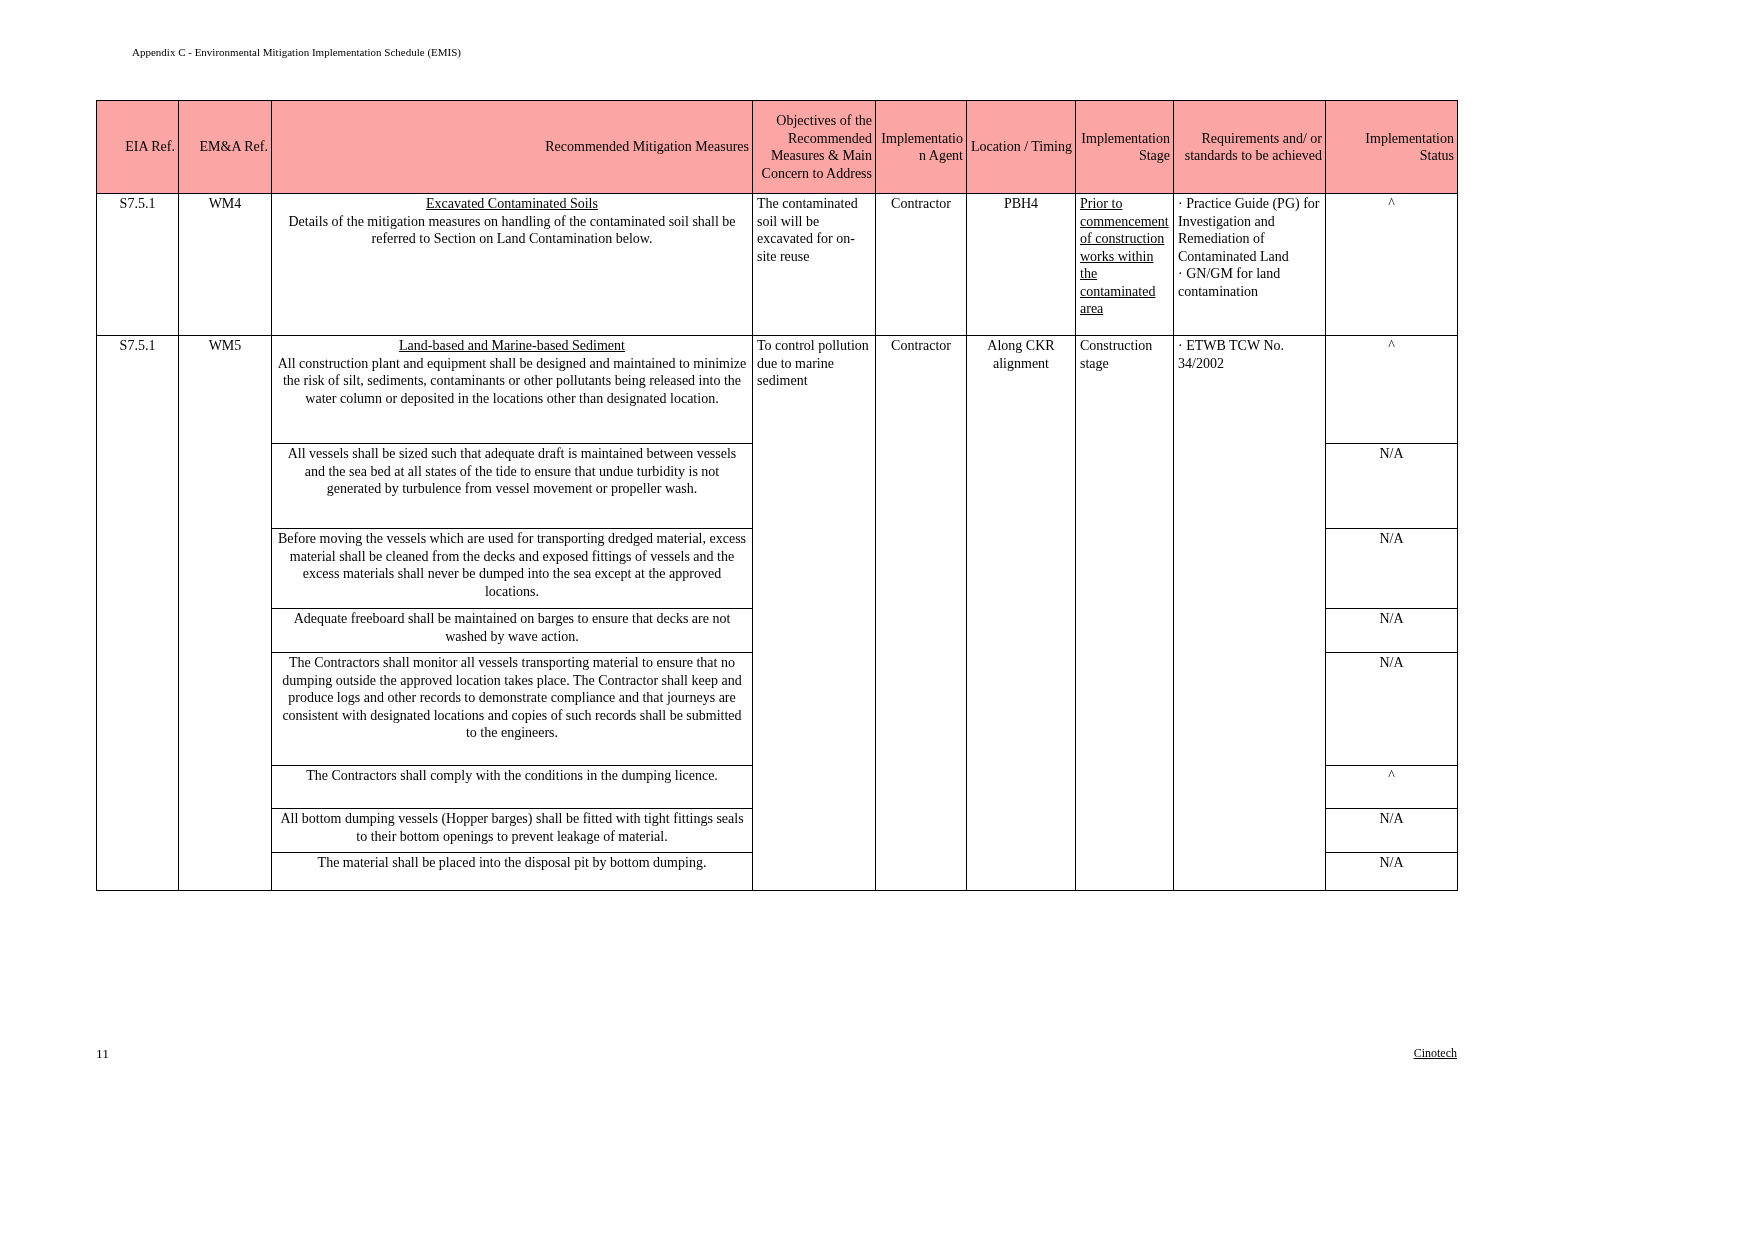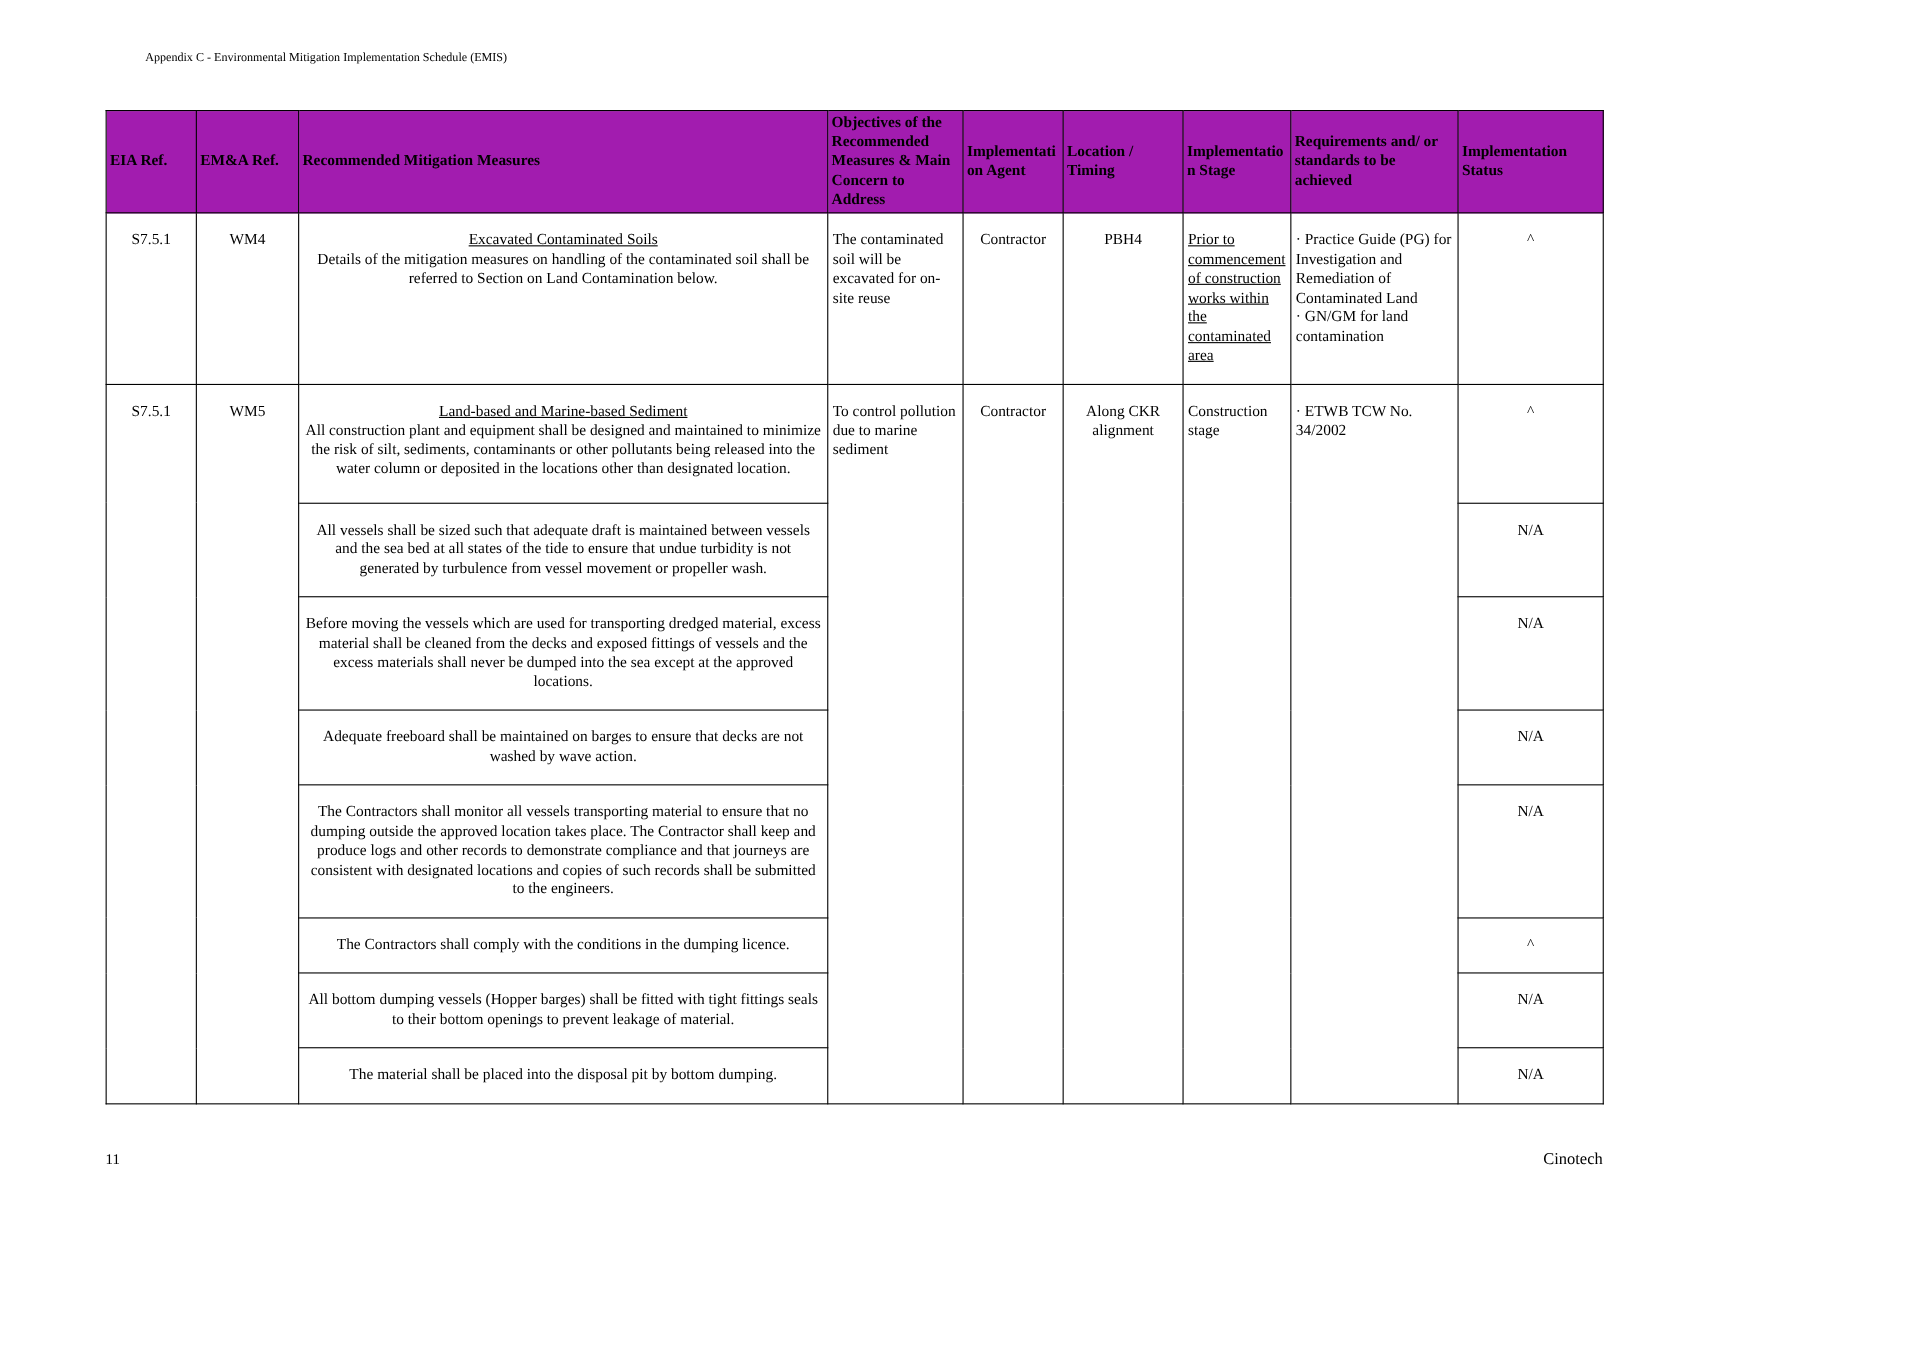--- a/index.html
+++ b/index.html
@@ -19,46 +19,47 @@
     position:absolute; left:96px; top:100px;
     width:1361px;
     border-collapse:collapse;
     table-layout:fixed;
     font-size:14px;
     line-height:1.25;
   }
   table.emis th, table.emis td {
     border:1px solid #000000;
     vertical-align:top;
-    padding:16px 4px;
+    padding:1px 4px;
   }
   table.emis thead th {
-    background:#a21caf;
-    font-weight:bold;
-    text-align:left;
+    background:#fca5a5;
+    font-weight:normal;
+    text-align:right;
     vertical-align:middle;
     height:93px;
     overflow-wrap:break-word;
     padding:0 3px;
   }
   td.tc { text-align:center; }
   td.meas { text-align:center; padding:0 4px 2px 4px; }
   .m-title { text-decoration:underline; }
   td.req { white-space:pre-line; text-align:left;font-family:Liberation Serif, serif; }
   td.stage-center { text-align:left; overflow-wrap:break-word;text-decoration:underline; }
   td.stage-left { text-align:left; }
   .stage-clip { max-height:138px; overflow:hidden; }
   td.status { text-align:center; }
   .footer-page-number {
     position:absolute; left:96px; top:1046px; width:1361px;
     text-align:left; font-size:13.5px;
   }
   .footer-brand {
     position:absolute; right:296px; top:1046px;
-    font-size:15px;
+    font-size:12px;
+    text-decoration:underline;
   }
 </style>
 </head>
 <body>
 
 <div class="page">
 
   <div class="header-note">Appendix C - Environmental Mitigation Implementation Schedule (EMIS)</div>
 
   <table class="emis">

